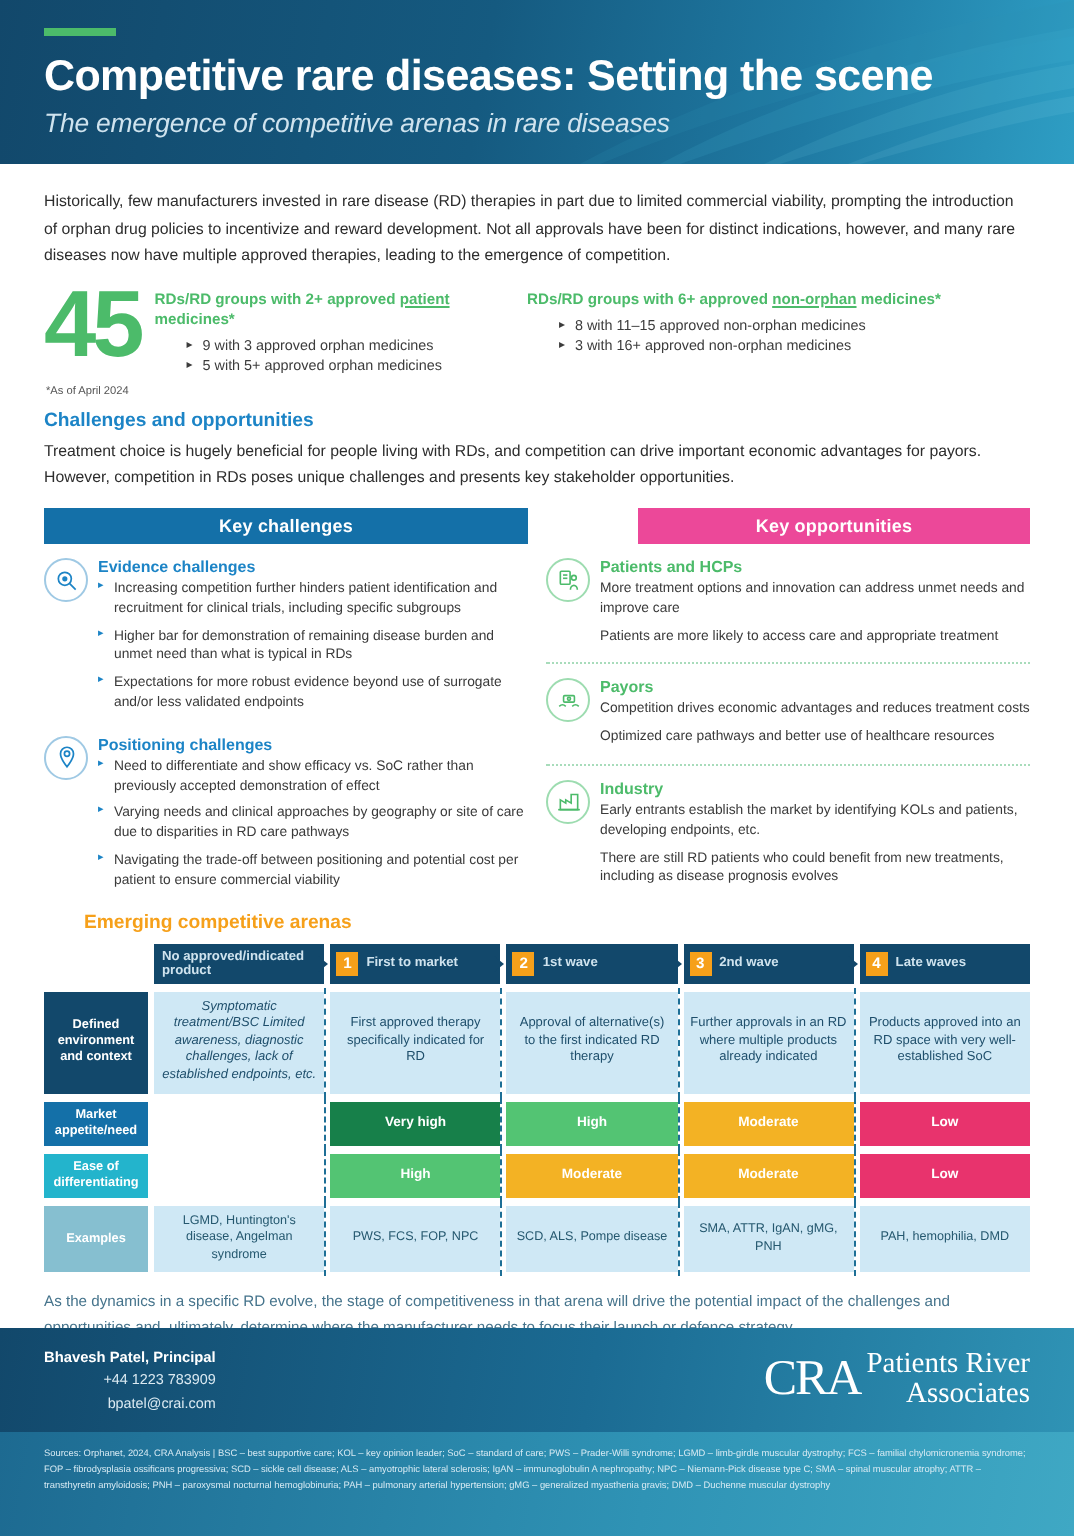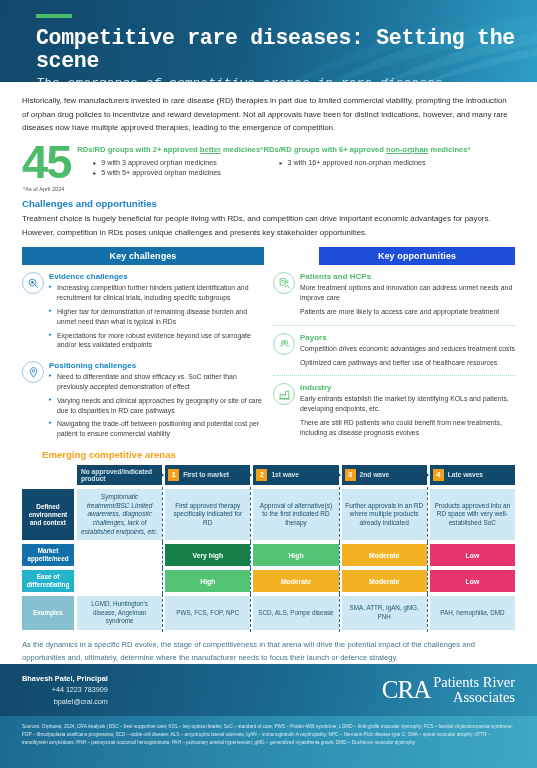--- a/index.html
+++ b/index.html
@@ -13,21 +13,21 @@
   .page { position: relative; width: 537px; height: 768px; background:#fff; }
 
   
   .header {
     position: relative;
     height: 82px;
     background: linear-gradient(100deg, #12486b 0%, #155a80 45%, #1f7aa3 75%, #2e9ec4 100%);
     overflow: hidden;
   }
   .header .waves { position:absolute; inset:0; opacity:.5; }
-  .header-inner { position: relative; padding: 14px 0 0 36px; z-index:2;font-family:Liberation Mono, monospace; }
+  .header-inner { position: relative; padding: 14px 0 0 22px; z-index:2; }
   .accent-bar { width: 36px; height: 4px; background: #4cbb6a; margin-bottom: 9px; }
   .hd-title {
     color: #ffffff; font-size: 21.5px; font-weight: bold; letter-spacing: -0.3px;
     line-height: 1.05;
   }
   .hd-sub {
     color: #cfe3ee; font-size: 13.2px; font-style: italic; margin-top: 4px; letter-spacing:-0.1px;
   }
 
   
@@ -59,21 +59,21 @@
   .sec-p { padding: 3px 22px 0 22px; font-size: 7.9px; line-height: 1.72; color:#2d2d2d; }
 
   
   .cols { display: flex; gap: 9px; padding: 8px 22px 0 22px; }
   .col { flex: 1; }
   .col-title {
     color: #fff; font-size: 9px; font-weight: bold; text-align: center;
     padding: 4px 0; letter-spacing: .1px;
   }
   .col-title.blue { background: #1470a8; }
-  .col-title.green { background: #1d4ed8; margin-left: 46px; }
+  .col-title.green { background: #ec4899; margin-left: 46px; }
 
   .block { display: flex; gap: 5px; margin-top: 7px; }
   .circ {
     width: 22px; height: 22px; min-width: 22px; border-radius: 50%;
     border: 1px solid #9fc9e4; display: flex; align-items: center; justify-content: center;
   }
   .circ.g { border-color: #9ddcb0; }
   .b-title { font-size: 8px; font-weight: bold; color: #1c84c6; margin-bottom: 2px; }
   .b-title.g { color: #4cbb6a; }
   .b-li {
@@ -185,31 +185,32 @@
       <div class="hd-sub">The emergence of competitive arenas in rare diseases</div>
     </div>
   </div>
 
   <div class="intro">Historically, few manufacturers invested in rare disease (RD) therapies in part due to limited commercial viability, prompting the introduction of orphan drug policies to incentivize and reward development. Not all approvals have been for distinct indications, however, and many rare diseases now have multiple approved therapies, leading to the emergence of competition.</div>
 
   <div class="stats">
     <div class="stat">
       <div class="stat-num">45</div>
       <div class="stat-body">
-        <div class="stat-head"><span>RDs/RD groups with 2+ approved </span><span class="ul">better</span><span> medicines*</span></div>
+        <div class="stat-head"><span>RDs/RD groups with 2+ approved </span><span class="ul">patient</span><span> medicines*</span></div>
         <div class="stat-list">
           <div class="stat-li">9 with 3 approved orphan medicines</div>
           <div class="stat-li">5 with 5+ approved orphan medicines</div>
         </div>
       </div>
     </div>
     <div class="stat">
       <div class="stat-body">
         <div class="stat-head"><span>RDs/RD groups with 6+ approved </span><span class="ul">non-orphan</span><span> medicines*</span></div>
         <div class="stat-list">
+          <div class="stat-li">8 with 11–15 approved non-orphan medicines</div>
           <div class="stat-li">3 with 16+ approved non-orphan medicines</div>
         </div>
       </div>
     </div>
   </div>
   <div class="asof">*As of April 2024</div>
 
   <div class="sec-h">Challenges and opportunities</div>
   <div class="sec-p">Treatment choice is hugely beneficial for people living with RDs, and competition can drive important economic advantages for payors. However, competition in RDs poses unique challenges and presents key stakeholder opportunities.</div>
 

